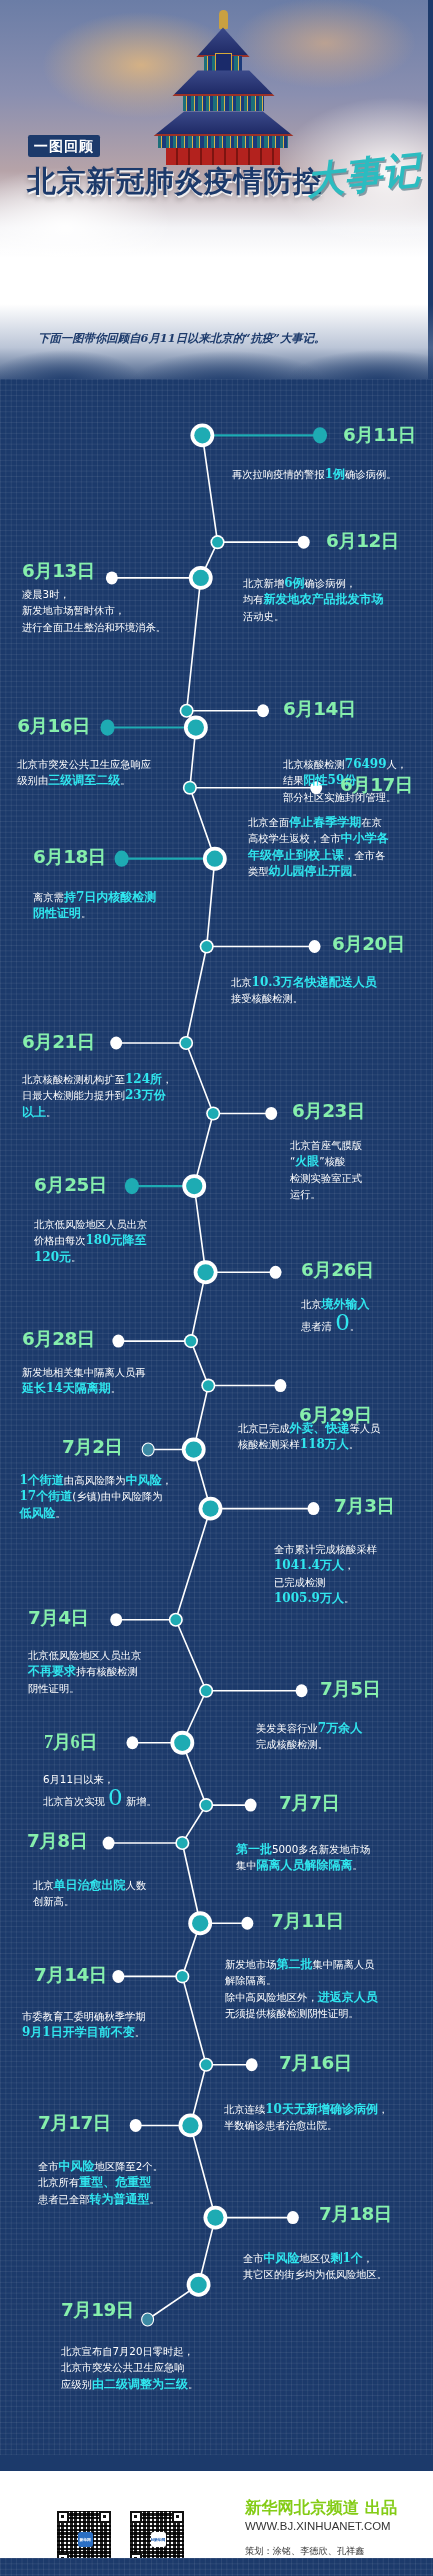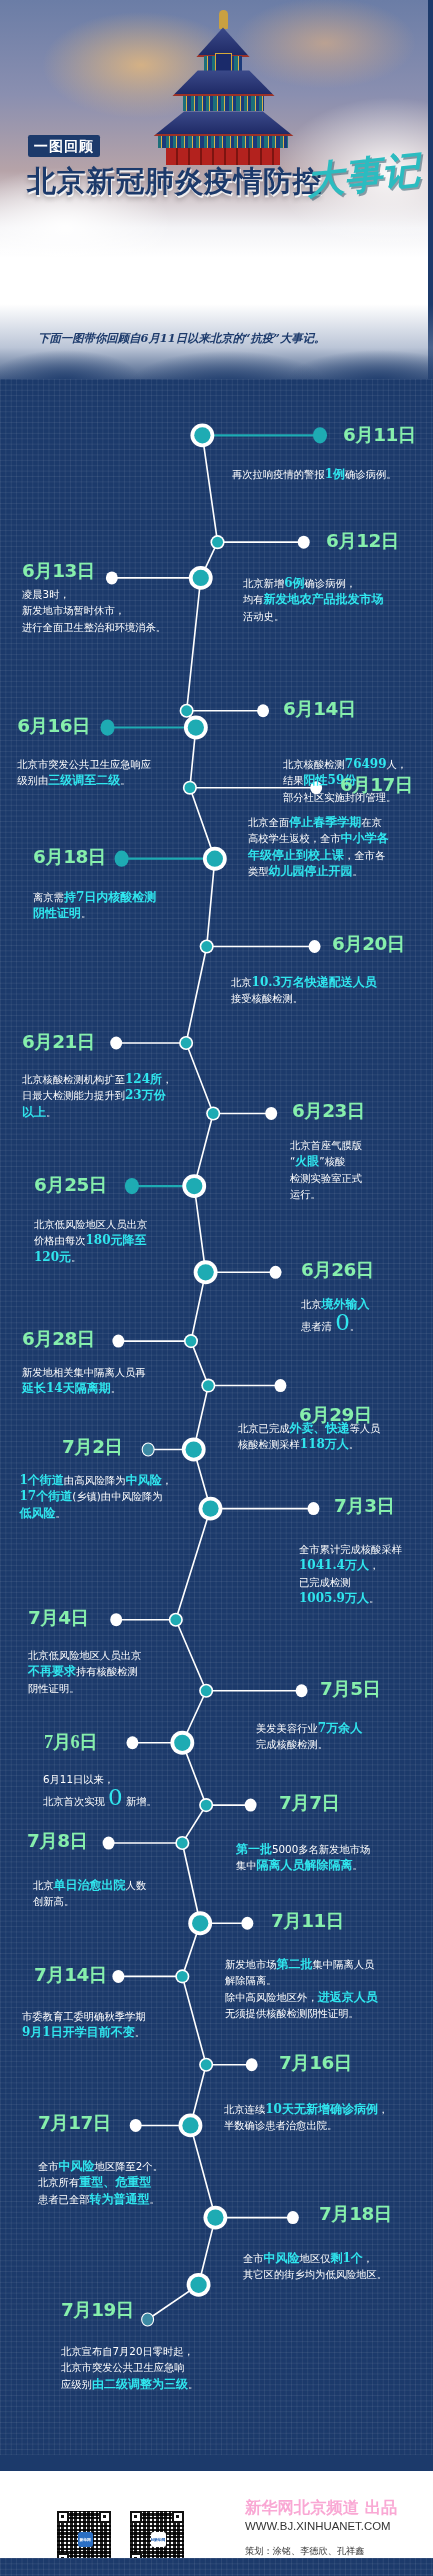--- a/index.html
+++ b/index.html
@@ -70,21 +70,21 @@
     background-size: 5.4px 5.4px; }
   .qr { position: absolute; top: 2510px; width: 56px; height: 85px; }
   .qr-box { width: 56px; height: 56px; background:
       repeating-linear-gradient(0deg, #222 0 2.2px, #fff 2.2px 3.8px),
       repeating-linear-gradient(90deg, #222 0 2.7px, #fff 2.7px 4.3px);
     background-blend-mode: multiply; position: relative; border: 1.6px solid #fff; }
   .qr-corner { position: absolute; width: 12px; height: 12px; border: 2.2px solid #111; background: #fff; }
   .qr-corner::after { content: ""; position: absolute; left: 2.2px; top: 2.2px; width: 3.3px; height: 3.3px; background: #111; }
   .qr-logo { position: absolute; left: 20.6px; top: 20.6px; width: 15px; height: 15px; border-radius: 2.7px; background: #2b6fc4;
     color: #fff; font: 700 3.8px "DejaVu Sans", sans-serif; text-align: center; line-height: 15px; }
-  .brand { position: absolute; left: 245px; top: 2497px; font: 900 16.3px "DejaVu Sans", sans-serif; color: #f9a8d4; white-space: nowrap; }
+  .brand { position: absolute; left: 245px; top: 2497px; font: 900 16.3px "DejaVu Sans", sans-serif; color: #84cc16; white-space: nowrap; }
   .url { position: absolute; left: 245px; top: 2520px; font: 11.4px "Liberation Sans", sans-serif; color: #333; letter-spacing: 0; }
   .credits { position: absolute; left: 245px; top: 2485px; }
   .credit-line { position: absolute; left: 0; font: 9.2px/12px "DejaVu Sans", sans-serif; color: #333; white-space: nowrap; }
 </style>
 </head>
 <body>
 
 <div id="page">
 
   <div class="hero">
@@ -243,21 +243,21 @@
       <div class="desc" style="left: 34px; top: 1216px;"><span>北京低风险地区人员出京</span><br><span>价格由每次</span><span class="hl">180元降至</span><br><span class="hl">120元</span><span>。</span></div>
       <div class="date" style="left: 301px; top: 1257px;">6月26日</div>
       <div class="desc" style="left: 301px; top: 1296px;"><span>北京</span><span class="hl">境外输入</span><br><span>患者清 </span><span class="big">0</span><span>。</span></div>
       <div class="date" style="left: 22px; top: 1326px;">6月28日</div>
       <div class="desc" style="left: 22px; top: 1364px;"><span>新发地相关集中隔离人员再</span><br><span class="hl">延长14天隔离期</span><span>。</span></div>
       <div class="date" style="left: 299px; top: 1402px;">6月29日</div>
       <div class="desc" style="left: 238px; top: 1420px;"><span>北京已完成</span><span class="hl">外卖、快递</span><span>等人员</span><br><span>核酸检测采样</span><span class="hl">118万人</span><span>。</span></div>
       <div class="date" style="left: 62px; top: 1434px;">7月2日</div>
       <div class="desc" style="left: 19.5px; top: 1472px;"><span class="hl">1个街道</span><span>由高风险降为</span><span class="hl">中风险</span><span>，</span><br><span class="hl">17个街道</span><span>(乡镇)由中风险降为</span><br><span class="hl">低风险</span><span>。</span></div>
       <div class="date" style="left: 334px; top: 1493px;">7月3日</div>
-      <div class="desc" style="left: 274px; top: 1541px; margin-left: 25px;"><span>全市累计完成核酸采样</span><br><span class="hl">1041.4万人</span><span>，</span><br><span>已完成检测</span><br><span class="hl">1005.9万人</span><span>。</span></div>
+      <div class="desc" style="left: 274px; top: 1541px;"><span>全市累计完成核酸采样</span><br><span class="hl">1041.4万人</span><span>，</span><br><span>已完成检测</span><br><span class="hl">1005.9万人</span><span>。</span></div>
       <div class="date" style="left: 28px; top: 1605px;">7月4日</div>
       <div class="desc" style="left: 28px; top: 1647px;"><span>北京低风险地区人员出京</span><br><span class="hl">不再要求</span><span>持有核酸检测</span><br><span>阴性证明。</span></div>
       <div class="date" style="left: 320px; top: 1676px;">7月5日</div>
       <div class="desc" style="left: 256px; top: 1720px;"><span>美发美容行业</span><span class="hl">7万余人</span><br><span>完成核酸检测。</span></div>
       <div class="date" style="left: 44px; top: 1729px; font-family: Liberation Serif, serif;">7月6日</div>
       <div class="desc" style="left: 43px; top: 1771px;"><span>6月11日以来，</span><br><span>北京首次实现 </span><span class="big">0</span><span> 新增。</span></div>
       <div class="date" style="left: 279px; top: 1790px;">7月7日</div>
       <div class="desc" style="left: 236px; top: 1841px;"><span class="hl">第一批</span><span>5000多名新发地市场</span><br><span>集中</span><span class="hl">隔离人员解除隔离</span><span>。</span></div>
       <div class="date" style="left: 27px; top: 1828px;">7月8日</div>
       <div class="desc" style="left: 27px; top: 1877px; padding-left: 6px;"><span>北京</span><span class="hl">单日治愈出院</span><span>人数</span><br><span>创新高。</span></div>

